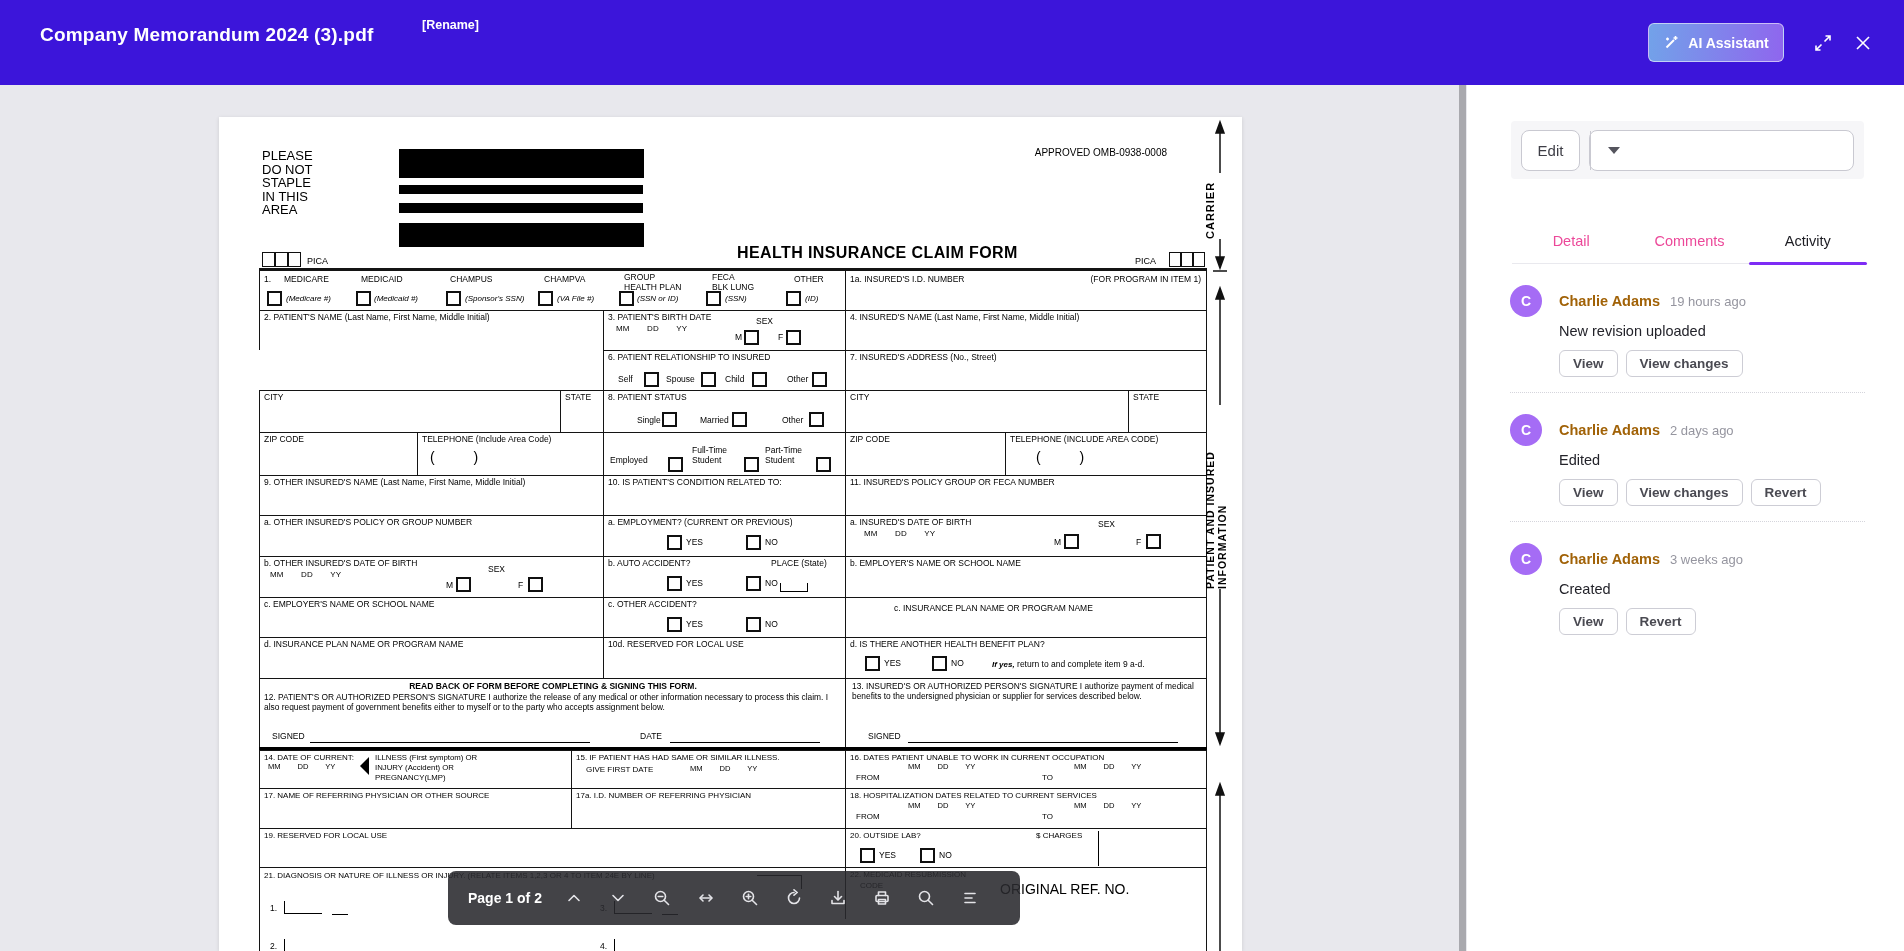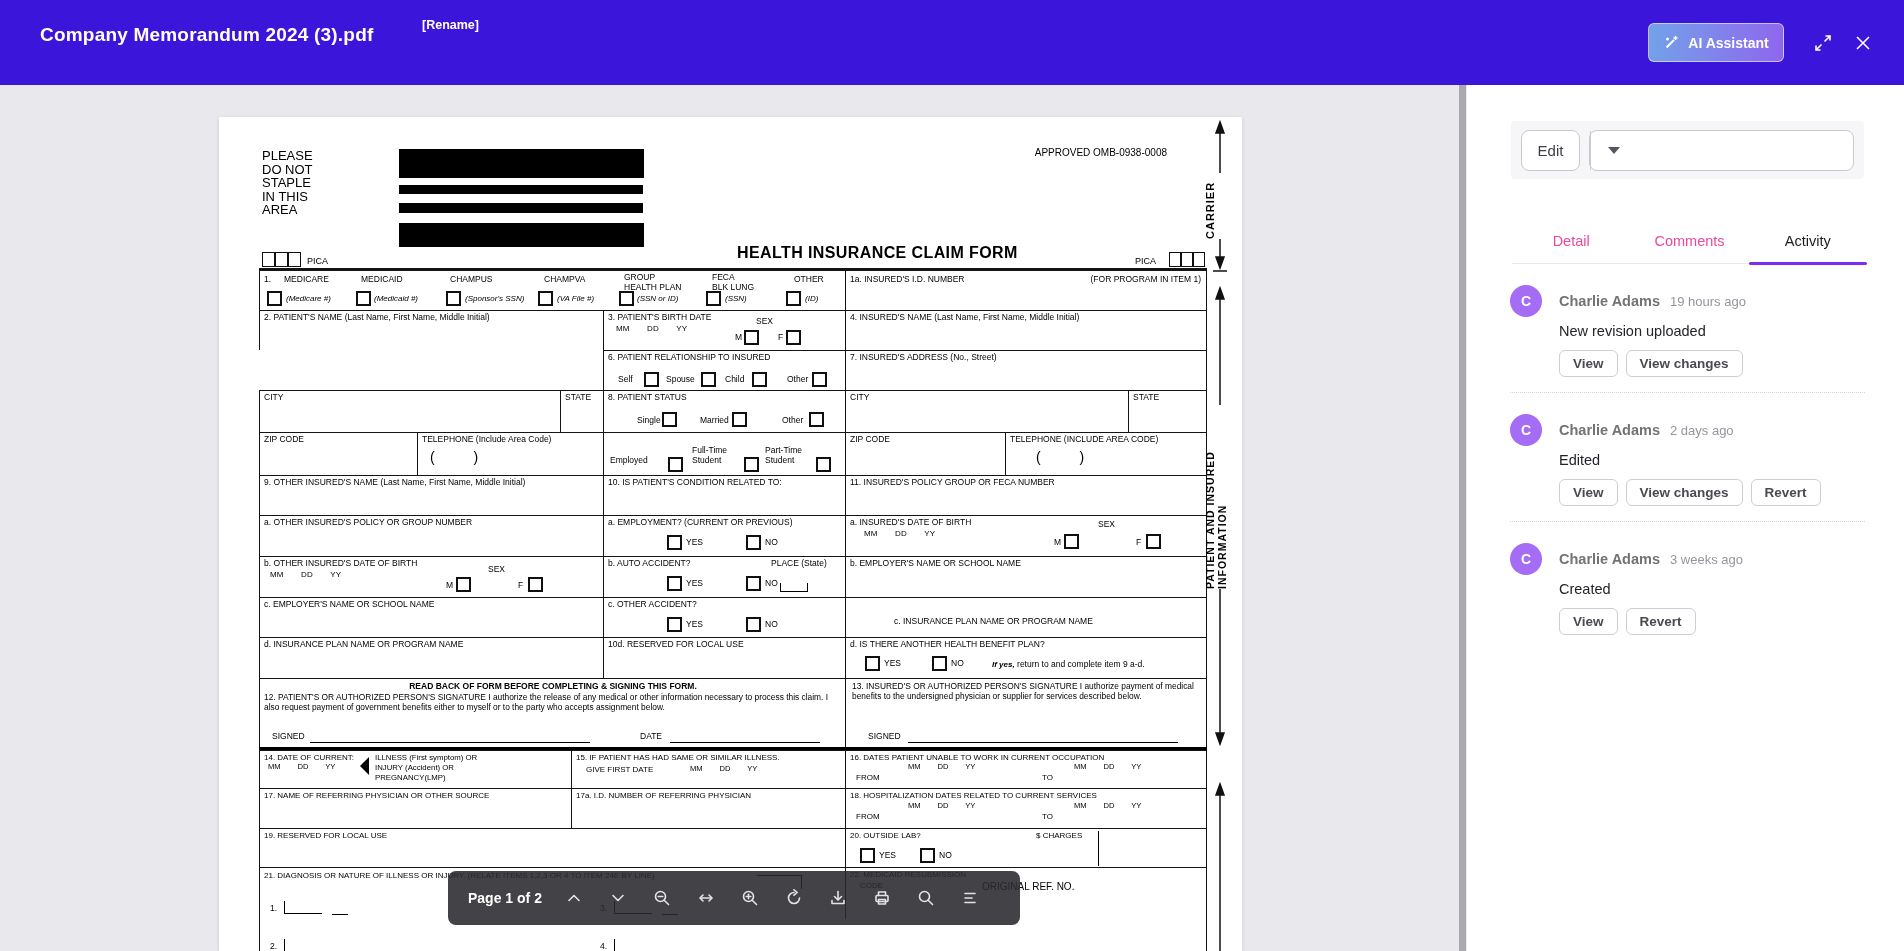--- a/index.html
+++ b/index.html
@@ -56,21 +56,21 @@
   .caret{width:0;height:0;border-left:6px solid transparent;border-right:6px solid transparent;border-top:7px solid #55555e;}
   .tabs{position:absolute;left:45px;top:134px;width:355px;height:44px;display:flex;border-bottom:1px solid #e9e9ee;}
   .tab{flex:1;display:flex;align-items:center;justify-content:center;font-size:14.5px;color:#ec4899;position:relative;cursor:pointer;}
   .tab.active{color:#1c1c22;}
   .tab-underline{position:absolute;left:0;right:0;bottom:-2px;height:3px;background:#7e2cf5;border-radius:2px;}
   .acts{position:absolute;left:0;top:179px;width:437px;padding:0 39px 0 43px;box-sizing:border-box;}
   .activity{padding-top:21px;}
   .act-head{display:flex;align-items:center;}
   .avatar{width:32px;height:32px;border-radius:50%;background:#a56cf5;color:#fff;font-size:14px;font-weight:bold;
     display:flex;align-items:center;justify-content:center;flex:none;}
-  .act-name{font-size:14.5px;font-weight:bold;color:#737373;margin-left:17px;}
+  .act-name{font-size:14.5px;font-weight:bold;color:#a16207;margin-left:17px;}
   .act-time{font-size:13px;color:#95959f;margin-left:10px;}
   .act-action{margin:6px 0 0 49px;font-size:14.5px;color:#23232a;}
   .act-btns{margin:11px 0 0 49px;display:flex;gap:8px;}
   .a-btn{border:1px solid #cdcdd5;border-radius:6px;background:#fff;padding:5px 13px;font-size:13.5px;
     color:#4a4a52;font-weight:bold;cursor:pointer;font-family:"Liberation Sans",sans-serif;}
   .act-divider{border-bottom:1px dotted #d5d5dc;margin-top:15px;}
 </style>
 </head>
 <body>
 
@@ -291,21 +291,21 @@
     <div class="f" style="left:4px;top:2px;">c. EMPLOYER'S NAME OR SCHOOL NAME</div>
   </div>
   <div class="cell" style="left:384px;top:480px;width:242px;height:40px;">
     <div class="f" style="left:4px;top:2px;">c. OTHER ACCIDENT?</div>
     <div class="cb" style="left:63px;top:19px;"></div>
     <div class="f" style="left:82px;top:22px;">YES</div>
     <div class="cb" style="left:142px;top:19px;"></div>
     <div class="f" style="left:161px;top:22px;">NO</div>
   </div>
   <div class="cell" style="left:626px;top:480px;width:362px;height:40px;">
-    <div class="f" style="left:4px;top:19px;padding-left:44px;">c. INSURANCE PLAN NAME OR PROGRAM NAME</div>
+    <div class="f" style="left:4px;top:6px;padding-left:44px;">c. INSURANCE PLAN NAME OR PROGRAM NAME</div>
   </div>
 
   <div class="cell" style="left:40px;top:520px;width:344px;height:41px;">
     <div class="f" style="left:4px;top:2px;">d. INSURANCE PLAN NAME OR PROGRAM NAME</div>
   </div>
   <div class="cell" style="left:384px;top:520px;width:242px;height:41px;">
     <div class="f" style="left:4px;top:2px;">10d. RESERVED FOR LOCAL USE</div>
   </div>
   <div class="cell" style="left:626px;top:520px;width:362px;height:41px;">
     <div class="f" style="left:4px;top:2px;">d. IS THERE ANOTHER HEALTH BENEFIT PLAN?</div>
@@ -397,21 +397,21 @@
     <div class="f" style="left:340px;top:36px;">3.</div>
     <div class="diagL" style="left:354px;top:33px;"></div>
     <div class="hline" style="left:402px;top:46px;width:16px;"></div>
     <div class="f" style="left:340px;top:74px;">4.</div>
     <div class="diagL" style="left:354px;top:71px;"></div>
 
   </div>
   <div class="cell" style="left:626px;top:750px;width:362px;height:52px;">
     <div class="f" style="left:4px;top:2px;font-size:8px;">22. MEDICAID RESUBMISSION</div>
     <div class="f" style="left:14px;top:13px;font-size:8px;">CODE</div>
-    <div class="f" style="left:136px;top:13px;font-size:10px;">ORIGINAL REF. NO.</div>
+    <div class="f" style="left:154px;top:13px;font-size:14px;">ORIGINAL REF. NO.</div>
   </div>
 
   <svg style="position:absolute;left:992px;top:0;" width="18" height="834" viewBox="0 0 18 834">
     <g stroke="#111" stroke-width="1.5" fill="#111">
       <line x1="9" y1="14" x2="9" y2="56"></line>
         <polygon points="5,16 13,16 9,5"></polygon>
       <line x1="9" y1="122" x2="9" y2="142"></line>
         <polygon points="5,140 13,140 9,151"></polygon>
       <line x1="2" y1="154" x2="16" y2="154"></line>
       <line x1="9" y1="172" x2="9" y2="288"></line>

